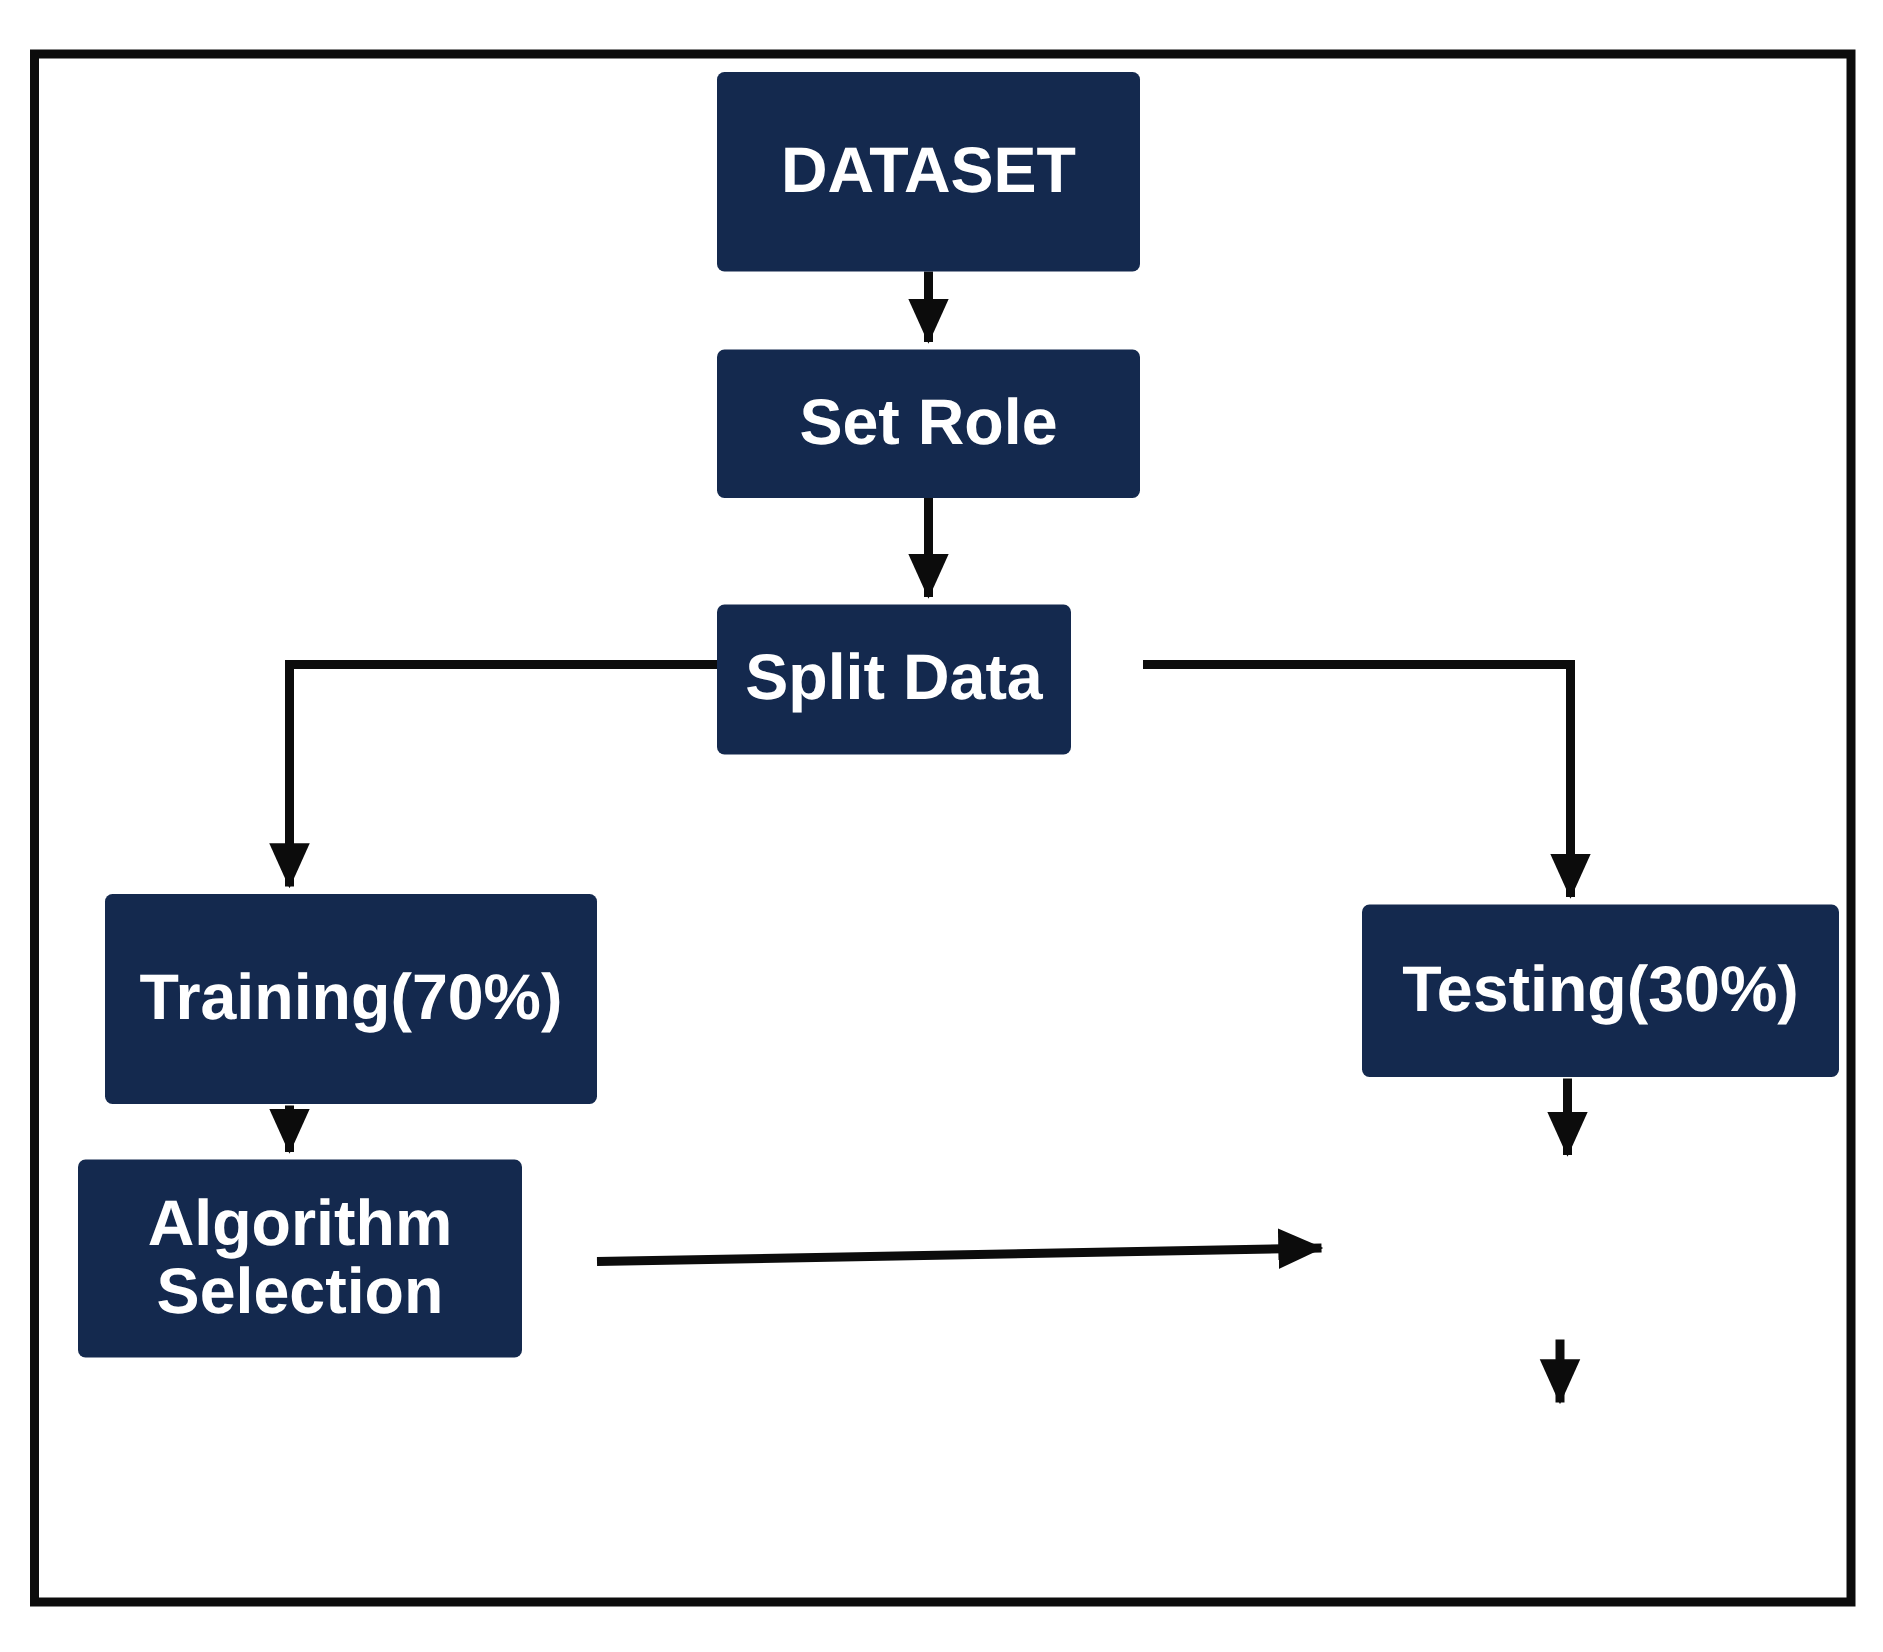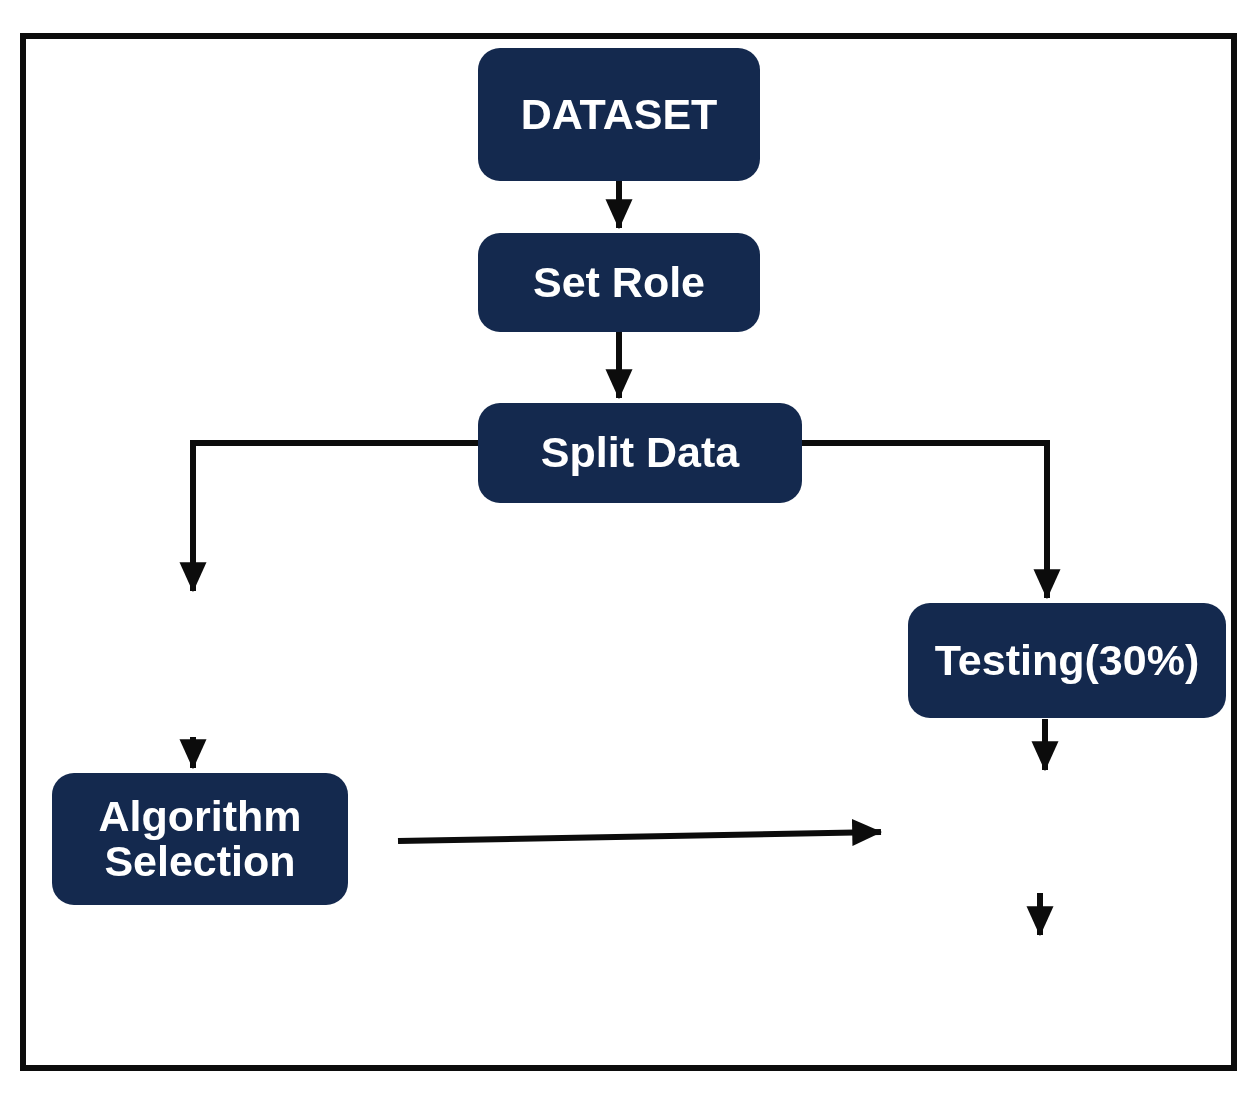--- a/index.html
+++ b/index.html
@@ -29,35 +29,35 @@
     left: 0;
     top: 0;
     width: 1255px;
     height: 1101px;
     pointer-events: none;
   }
   .node {
     position: absolute;
     background: #14294e;
     color: #ffffff;
-    border-radius: 22px;
+    border-radius: 5px;
     display: flex;
     align-items: center;
     justify-content: center;
     text-align: center;
     font-weight: 700;
     font-size: 43px;
     line-height: 1.05;
     letter-spacing: 0px;
     box-sizing: border-box;
     padding: 0 8px;
   }
   .node-dataset             { left: 478px; top: 48px;  width: 282px; height: 133px; }
   .node-set-role            { left: 478px; top: 233px; width: 282px; height: 99px;  }
-  .node-split-data          { left: 478px; top: 403px; width: 324px; height: 100px; }
+  .node-split-data          { left: 478px; top: 403px; width: 236px; height: 100px; }
   .node-training            { left: 70px;  top: 596px; width: 328px; height: 140px; }
   .node-algorithm-selection { left: 52px;  top: 773px; width: 296px; height: 132px; }
   .node-testing             { left: 908px; top: 603px; width: 318px; height: 115px; }
   .node-apply-model         { left: 886px; top: 775px; width: 311px; height: 117px; }
   .node-performance         { left: 886px; top: 940px; width: 311px; height: 112px; }
 </style>
 </head>
 <body>
 
 <div class="canvas">
@@ -87,20 +87,21 @@
 
     <line x1="1040" y1="893" x2="1040" y2="935" stroke="#0c0c0c" stroke-width="6" marker-end="url(#arrow)"></line>
   </svg>
 
   <div class="node node-dataset">DATASET</div>
 
   <div class="node node-set-role">Set Role</div>
 
   <div class="node node-split-data">Split Data</div>
 
+  <div class="node node-training">Training(70%)</div>
 
   <div class="node node-algorithm-selection">Algorithm Selection</div>
 
   <div class="node node-testing">Testing(30%)</div>
 
 
 
 </div>
 
 </body></html>

